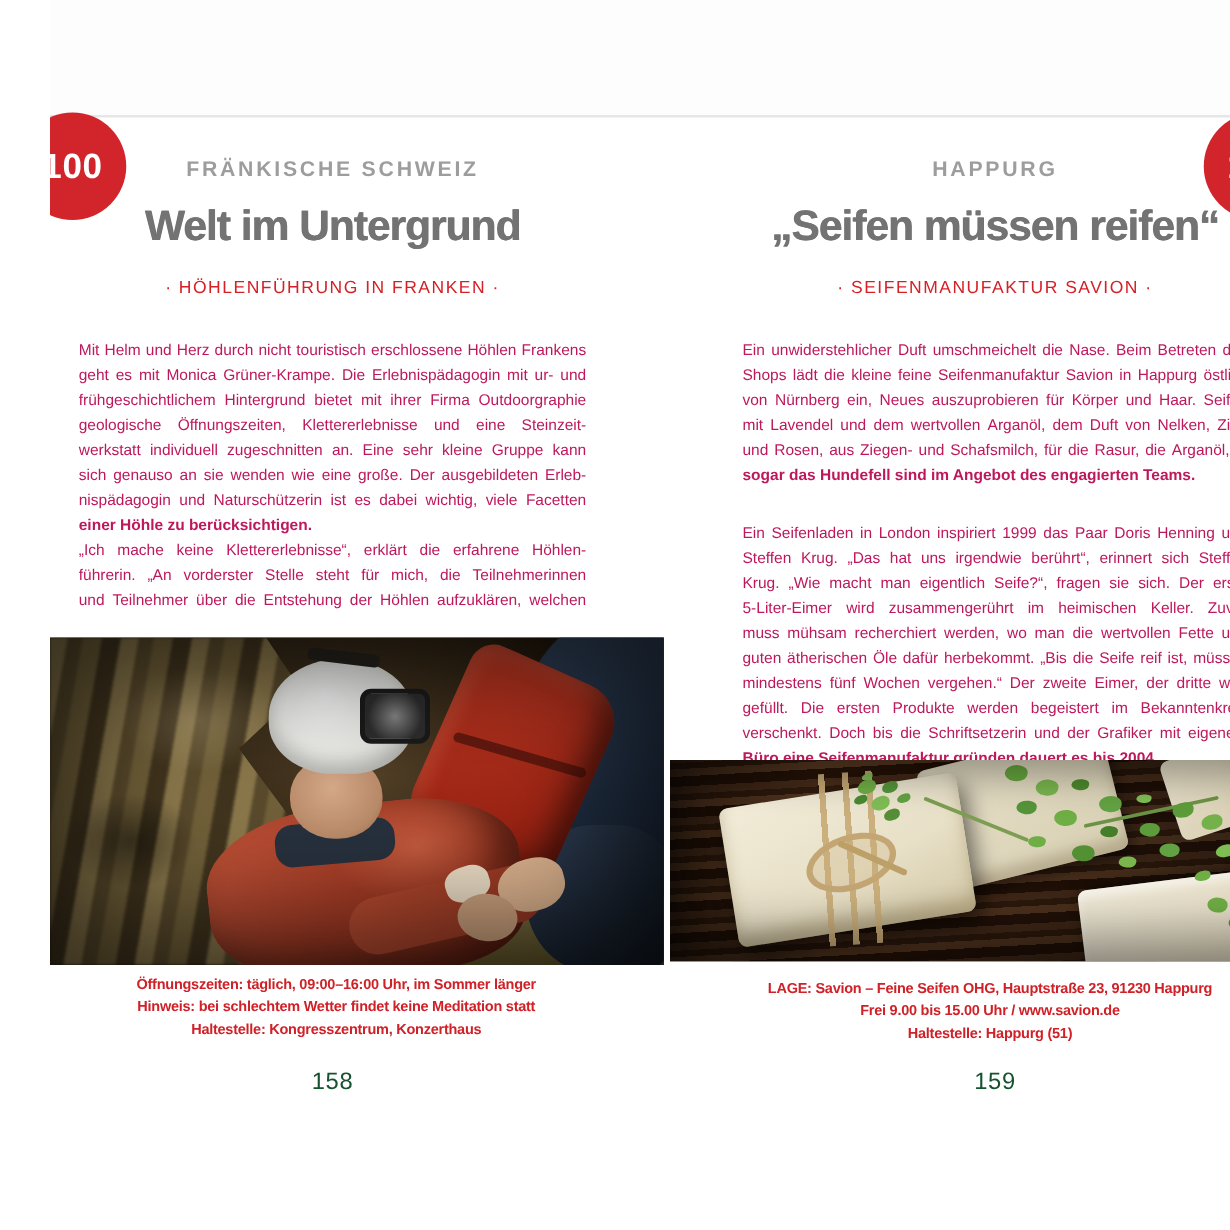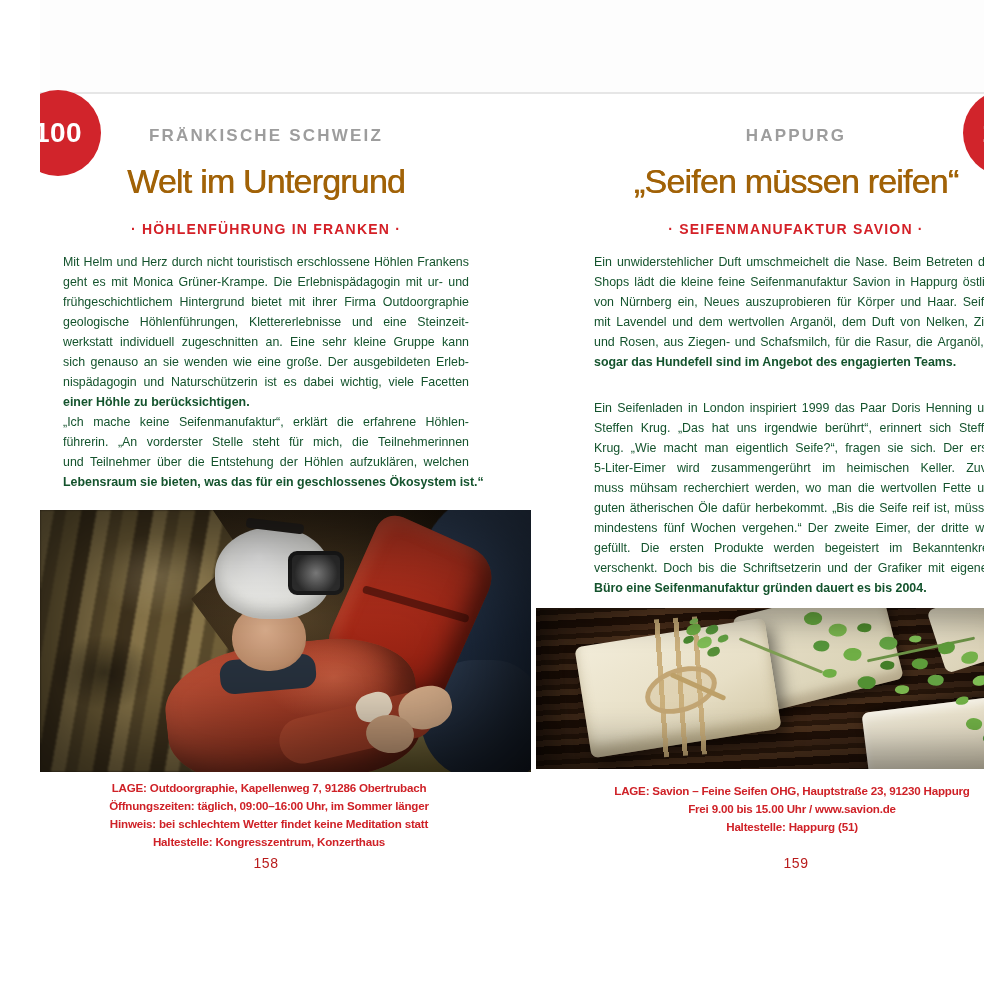--- a/index.html
+++ b/index.html
@@ -14,43 +14,43 @@
   
   .badge{top:90px;width:86px;height:86px;border-radius:50%;background:#d1242b;
          display:flex;align-items:center;justify-content:center;
          color:#fff;font-size:28px;font-weight:bold;letter-spacing:0.5px;z-index:5;}
   .badge-left{left:-25px;}
   .badge-right{right:-25px;}
 
   
   .running-head{top:126px;font-size:17px;font-weight:bold;letter-spacing:2.2px;
                 color:#9d9d9d;text-align:center;}
-  .title{top:162px;font-size:34px;font-weight:normal;color:#a16207;text-align:center;
+  .title{top:162px;font-size:34px;font-weight:bold;color:#737373;text-align:center;
          letter-spacing:-0.8px;text-shadow:0.5px 0 0 currentColor;}
-  .subtitle{top:221px;font-size:14px;font-weight:bold;color:#d42027;
+  .subtitle{top:221px;font-size:14px;font-weight:normal;color:#d42027;
             letter-spacing:1.2px;text-align:center;}
   .col-left{left:23px;width:406px;}
   .col-right{left:554px;width:404px;}
 
-  .body-text{top:252px;color:#14532d;font-size:12.4px;}
+  .body-text{top:270px;color:#be185d;font-size:12.4px;}
   .para+.para{margin-top:0;}
   .page-right .para+.para{margin-top:26px;}
   .bodyline{display:flex;justify-content:space-between;height:20px;line-height:20px;
             white-space:pre;overflow:visible;}
   .bodyline.last{display:block;white-space:nowrap;font-weight:bold;}
 
   
   .info{color:#cf2127;font-size:11.6px;font-weight:bold;text-align:center;
         letter-spacing:-0.2px;}
   .info-left{left:6px;top:779px;width:446px;}
   .info-right{left:534px;top:782px;width:436px;}
   .infoline{height:18px;line-height:18px;white-space:nowrap;}
   .infoline b{font-weight:bold;}
 
-  .pageno{top:855px;font-size:14px;color:#b91c1c;text-align:center;letter-spacing:0.5px;}
+  .pageno{top:855px;font-size:19px;color:#14532d;text-align:center;letter-spacing:0.5px;}
 
   
   .photo-cave{left:0;top:510px;width:491px;height:262px;overflow:hidden;background:#151008;}
   .cv-bg{left:0;top:0;right:0;bottom:0;background:
      radial-gradient(ellipse 280px 210px at 54% 42%,rgba(130,103,64,.5),transparent 72%),
      linear-gradient(135deg,#3a2e1c 0%,#241a0e 42%,#130d06 75%,#0a0704 100%);}
   .cv-rock{left:0;top:0;width:44%;height:100%;
      background:
        radial-gradient(70px 50px at 30% 62%,rgba(0,0,0,.45),transparent 75%),
        radial-gradient(90px 60px at 55% 25%,rgba(255,230,170,.22),transparent 70%),
@@ -168,31 +168,30 @@
 
   <section class="page-left">
     <div class="abs running-head col-left">FRÄNKISCHE SCHWEIZ</div>
     <h1 class="abs title col-left" style="margin:0;">Welt im Untergrund</h1>
     <div class="abs subtitle col-left">· HÖHLENFÜHRUNG IN FRANKEN ·</div>
     <div class="abs body-text col-left">
         <div class="para">
           <div class="bodyline"><span>Mit</span><span>Helm</span><span>und</span><span>Herz</span><span>durch</span><span>nicht</span><span>touristisch</span><span>erschlossene</span><span>Höhlen</span><span>Frankens</span></div>
           <div class="bodyline"><span>geht</span><span>es</span><span>mit</span><span>Monica</span><span>Grüner-Krampe.</span><span>Die</span><span>Erlebnispädagogin</span><span>mit</span><span>ur-</span><span>und</span></div>
           <div class="bodyline"><span>frühgeschichtlichem</span><span>Hintergrund</span><span>bietet</span><span>mit</span><span>ihrer</span><span>Firma</span><span>Outdoorgraphie</span></div>
-          <div class="bodyline"><span>geologische</span><span>Höhlenführungen,</span><span>Klettererlebnisse</span><span>und</span><span>eine</span><span>Steinzeit-</span></div>
+          <div class="bodyline"><span>geologische</span><span>Öffnungszeiten,</span><span>Klettererlebnisse</span><span>und</span><span>eine</span><span>Steinzeit-</span></div>
           <div class="bodyline"><span>werkstatt</span><span>individuell</span><span>zugeschnitten</span><span>an.</span><span>Eine</span><span>sehr</span><span>kleine</span><span>Gruppe</span><span>kann</span></div>
           <div class="bodyline"><span>sich</span><span>genauso</span><span>an</span><span>sie</span><span>wenden</span><span>wie</span><span>eine</span><span>große.</span><span>Der</span><span>ausgebildeten</span><span>Erleb-</span></div>
           <div class="bodyline"><span>nispädagogin</span><span>und</span><span>Naturschützerin</span><span>ist</span><span>es</span><span>dabei</span><span>wichtig,</span><span>viele</span><span>Facetten</span></div>
           <div class="bodyline last">einer Höhle zu berücksichtigen.</div>
         </div>
         <div class="para">
-          <div class="bodyline"><span>„Ich</span><span>mache</span><span>keine</span><span>Seifenmanufaktur“,</span><span>erklärt</span><span>die</span><span>erfahrene</span><span>Höhlen-</span></div>
+          <div class="bodyline"><span>„Ich</span><span>mache</span><span>keine</span><span>Klettererlebnisse“,</span><span>erklärt</span><span>die</span><span>erfahrene</span><span>Höhlen-</span></div>
           <div class="bodyline"><span>führerin.</span><span>„An</span><span>vorderster</span><span>Stelle</span><span>steht</span><span>für</span><span>mich,</span><span>die</span><span>Teilnehmerinnen</span></div>
           <div class="bodyline"><span>und</span><span>Teilnehmer</span><span>über</span><span>die</span><span>Entstehung</span><span>der</span><span>Höhlen</span><span>aufzuklären,</span><span>welchen</span></div>
-          <div class="bodyline last">Lebensraum sie bieten, was das für ein geschlossenes Ökosystem ist.“</div>
         </div>
       </div>
 
     <div class="abs photo-cave">
       <div class="abs cv-bg"></div>
       <div class="abs cv-rock"></div>
       <div class="abs cv-floor"></div>
       <div class="abs cv-gear"></div>
       <div class="abs cv-gear2"></div>
       <div class="abs cv-bag"></div>
@@ -205,21 +204,20 @@
         <div class="abs cv-lamp"></div>
         <div class="abs cv-arm"></div>
         <div class="abs cv-wrist"></div>
         <div class="abs cv-hand1"></div>
         <div class="abs cv-hand2"></div>
       </div>
       <div class="abs cv-vignette"></div>
     </div>
 
     <div class="abs info info-left">
-        <div class="infoline"><b>LAGE:</b> Outdoorgraphie, Kapellenweg 7, 91286 Obertrubach</div>
         <div class="infoline"><b>Öffnungszeiten:</b> täglich, 09:00–16:00 Uhr, im Sommer länger</div>
         <div class="infoline"><b>Hinweis:</b> bei schlechtem Wetter findet keine Meditation statt</div>
         <div class="infoline"><b>Haltestelle:</b> Kongresszentrum, Konzerthaus</div>
       </div>
     <div class="abs pageno col-left">158</div>
   </section>
 
   <section class="page-right">
     <div class="abs running-head col-right">HAPPURG</div>
     <h1 class="abs title col-right" style="margin:0;">„Seifen müssen reifen“</h1>

